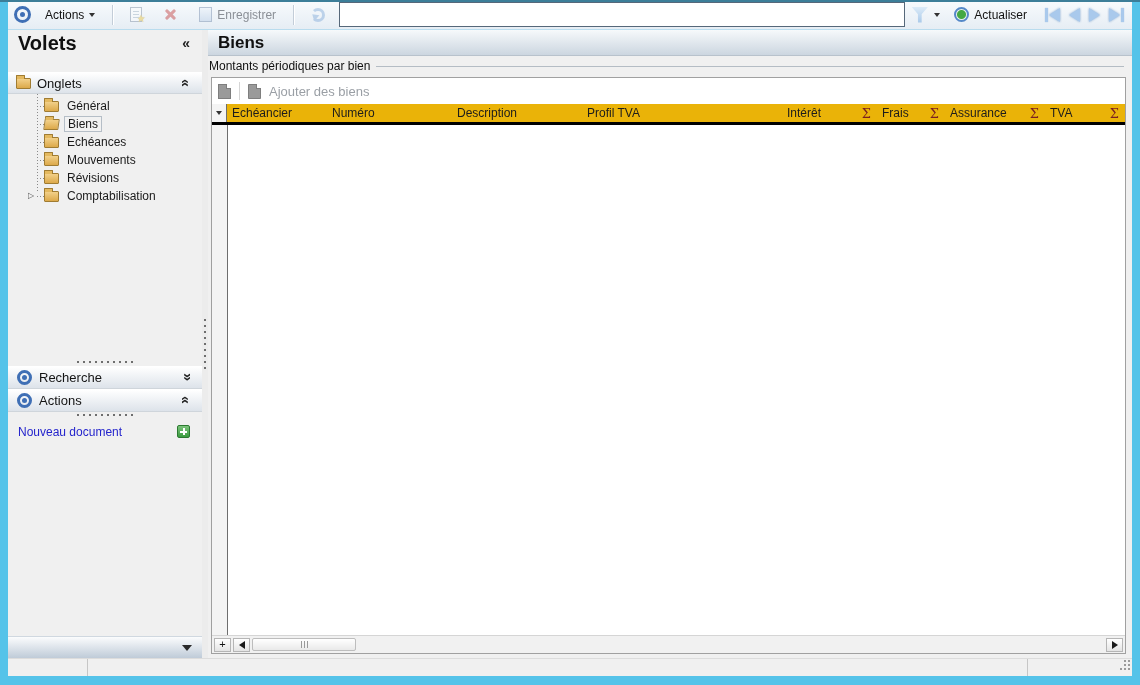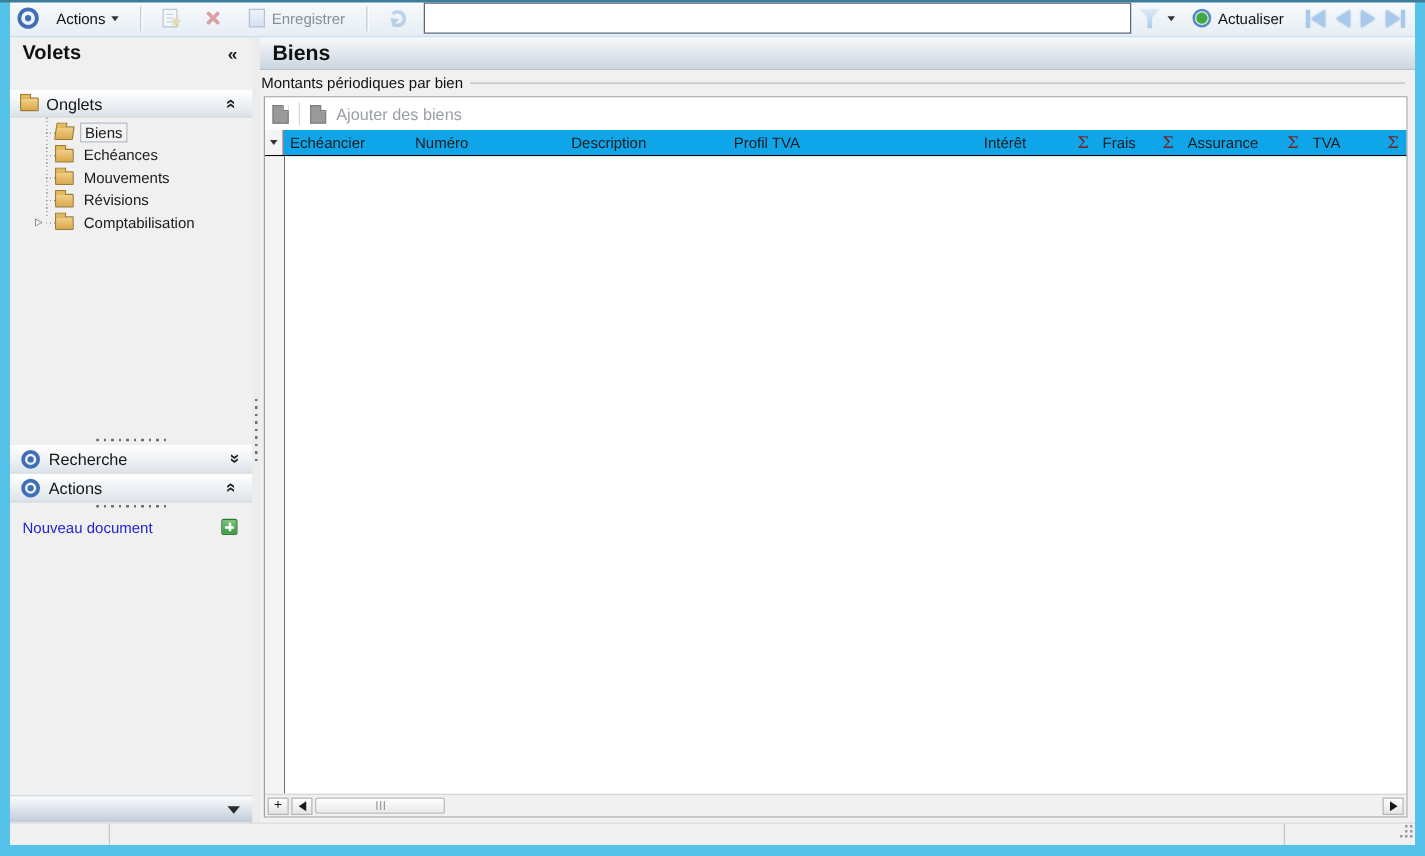--- a/index.html
+++ b/index.html
@@ -58,21 +58,21 @@
   .tri-l { width:0; height:0; border-top:7px solid transparent; border-bottom:7px solid transparent; border-right:11px solid #a9c9ec; filter:drop-shadow(0 0 1px #7ba3cf); }
   .tri-r { width:0; height:0; border-top:7px solid transparent; border-bottom:7px solid transparent; border-left:11px solid #a9c9ec; filter:drop-shadow(0 0 1px #7ba3cf); }
   .nav-bar { width:3px; height:14px; background:#a9c9ec; box-shadow:0 0 1px #7ba3cf; }
 
   
   .content { flex:1; display:flex; min-height:0; }
 
   
   .sidebar { width:194px; background:#f0f0f0; display:flex; flex-direction:column; min-height:0; }
   .volets-header { height:26px; display:flex; align-items:center; padding:0 12px 0 10px; }
-  .volets-title { font-size:16px; font-weight:bold; color:#101010; }
+  .volets-title { font-size:20px; font-weight:bold; color:#101010; }
   .chevrons { margin-left:auto; font-weight:bold; color:#222; font-size:14px; line-height:1; }
   .chev-up { display:inline-block; transform:rotate(90deg); }
   .chev-dn { display:inline-block; transform:rotate(-90deg); }
   .group-bar { height:22px; background:linear-gradient(#ffffff,#dde3ea); border-top:1px solid #ffffff; border-bottom:1px solid #cfd5db; display:flex; align-items:center; padding:0 12px 0 8px; gap:6px;margin-top:16px; }
   .group-bar .label { font-size:13px; color:#141414; }
   .folder { width:15px; height:11px; background:linear-gradient(#f2d089,#dca94a); border:1px solid #a07c32; border-radius:1px; position:relative; flex:0 0 auto; }
   .folder::before { content:""; position:absolute; left:-1px; top:-4px; width:7px; height:3px; background:#e4b95f; border:1px solid #a07c32; border-bottom:none; border-radius:1px 1px 0 0; }
   .folder.open { transform:skewX(-8deg); }
   .tree { position:relative; padding:3px 0 2px 0; }
   .tree-vline { position:absolute; left:29px; top:0; bottom:16px; width:1px; background:repeating-linear-gradient(180deg,#8a8a8a 0 1px,transparent 1px 3px); }
@@ -108,21 +108,21 @@
   .grouplabel-row { height:17px; display:flex; align-items:center; padding:2px 8px 0 1px; gap:6px; }
   .grouplabel-row .gl-text { white-space:nowrap; color:#101010; }
   .grouplabel-row .gl-line { flex:1; height:1px; background:#b4bcc4; margin-top:2px; }
 
   .grid-panel { flex:1; margin:4px 6px 4px 3px; border:1px solid #a0a0a0; background:#ffffff; display:flex; flex-direction:column; min-height:0; }
   .grid-toolbar { height:26px; display:flex; align-items:center; gap:8px; padding:0 8px 0 6px; background:#fff; }
   .gt-sep { width:1px; height:18px; background:#d5d5d5; }
   .icon-gpage { width:13px; height:15px; background:#9a9a9a; border:1px solid #7e7e7e; position:relative; }
   .icon-gpage::before { content:""; position:absolute; right:-1px; top:-1px; width:4px; height:4px; background:#fff; border-left:1px solid #7e7e7e; border-bottom:1px solid #7e7e7e; }
   .gt-label { color:#9a9fa5; font-size:13px; }
-  .grid-header { height:21px; display:flex; background:#0ea5e9; border-bottom:1px solid #000000; align-items:stretch; }
+  .grid-header { height:21px; display:flex; background:#eab308; border-bottom:3px solid #000000; align-items:stretch; }
   .ind-col { width:15px; border-right:1px solid #6e6e6e; display:flex; align-items:center; justify-content:center; background:#f4f4f4; }
   .col { display:flex; align-items:center; justify-content:space-between; padding:0 6px 0 5px; font-size:12px; color:#1c1c1c; overflow:hidden; white-space:nowrap; }
   .col .sigma { font-family:"DejaVu Serif", serif; color:#7b2020; font-size:13px; }
   .c1{width:100px;} .c2{width:125px;} .c3{width:130px;} .c4{width:98px;} .c5{width:102px;margin-top:21px;} .c6{width:95px;} .c7{width:68px;} .c8{width:100px;} .c9{flex:1;}
   .grid-body { flex:1; background:linear-gradient(90deg,#f4f4f4 0 15px,#6e6e6e 15px 16px,#ffffff 16px); }
   .grid-scrollrow { height:18px; background:#f1f1f1; border-top:1px solid #d5d5d5; display:flex; align-items:center; padding:1px 2px; gap:2px; }
   .sb-btn { width:17px; height:14px; background:linear-gradient(#ffffff,#e4e4e4); border:1px solid #b5b5b5; display:flex; align-items:center; justify-content:center; font-size:11px; color:#111; line-height:1; }
   .sb-tri-l { width:0; height:0; border-top:4px solid transparent; border-bottom:4px solid transparent; border-right:6px solid #1a1a1a; }
   .sb-tri-r { width:0; height:0; border-top:4px solid transparent; border-bottom:4px solid transparent; border-left:6px solid #1a1a1a; }
   .sb-thumb { width:104px; height:13px; background:linear-gradient(#ffffff,#e9e9e9); border:1px solid #bdbdbd; border-radius:2px; display:flex; align-items:center; justify-content:center; gap:2px; }
@@ -207,20 +207,24 @@
         </div>
 
         <div class="group-bar">
           <span class="folder"></span>
           <span class="label">Onglets</span>
           <span class="chevrons"><span class="chev-up">«</span></span>
         </div>
 
         <div class="tree">
           <i class="tree-vline"></i>
+          <div class="tree-row">
+            <span class="folder"></span>
+            <span class="t-label">Général</span>
+          </div>
           <div class="tree-row selected">
             <span class="folder open"></span>
             <span class="t-label">Biens</span>
           </div>
           <div class="tree-row">
             <span class="folder"></span>
             <span class="t-label">Echéances</span>
           </div>
           <div class="tree-row">
             <span class="folder"></span>

